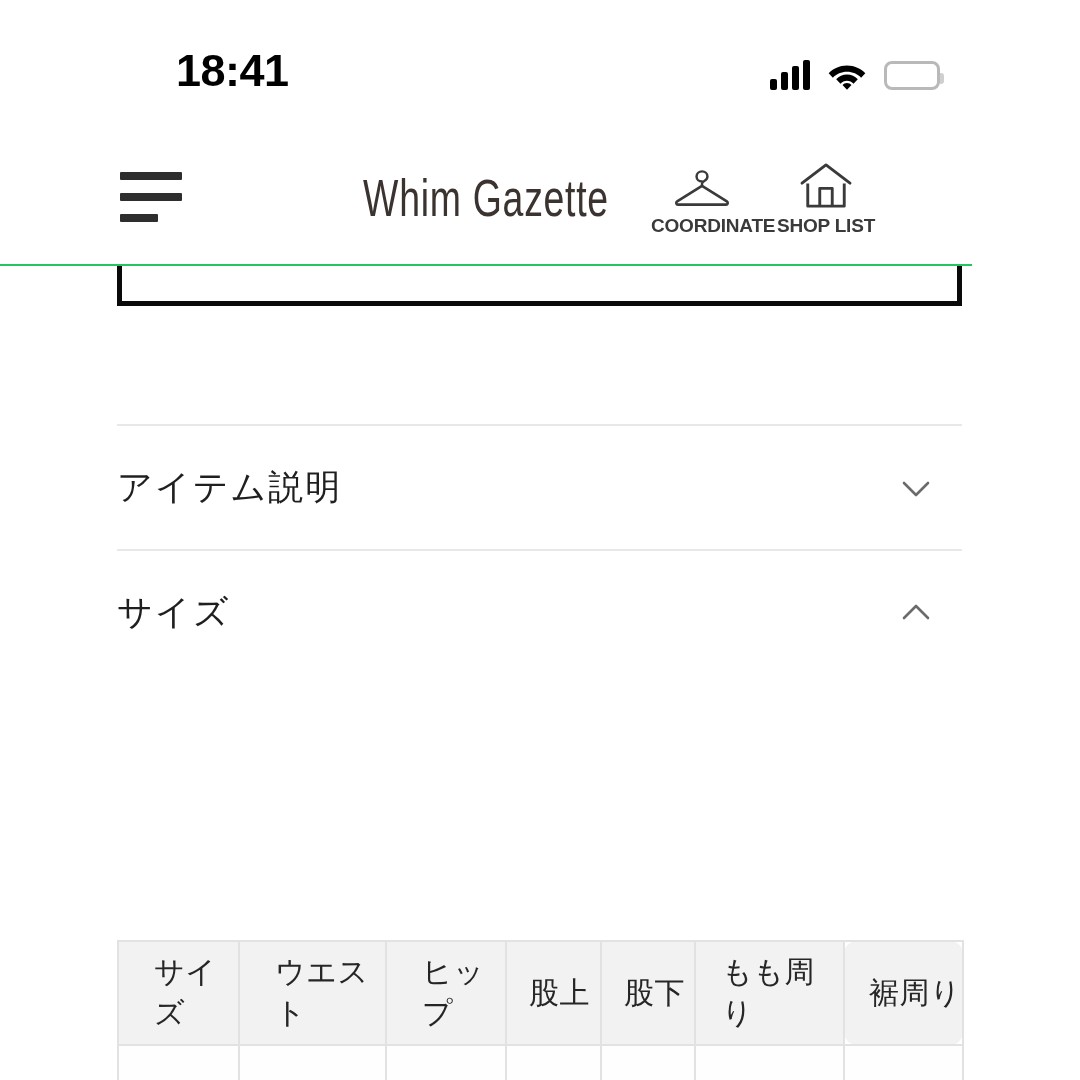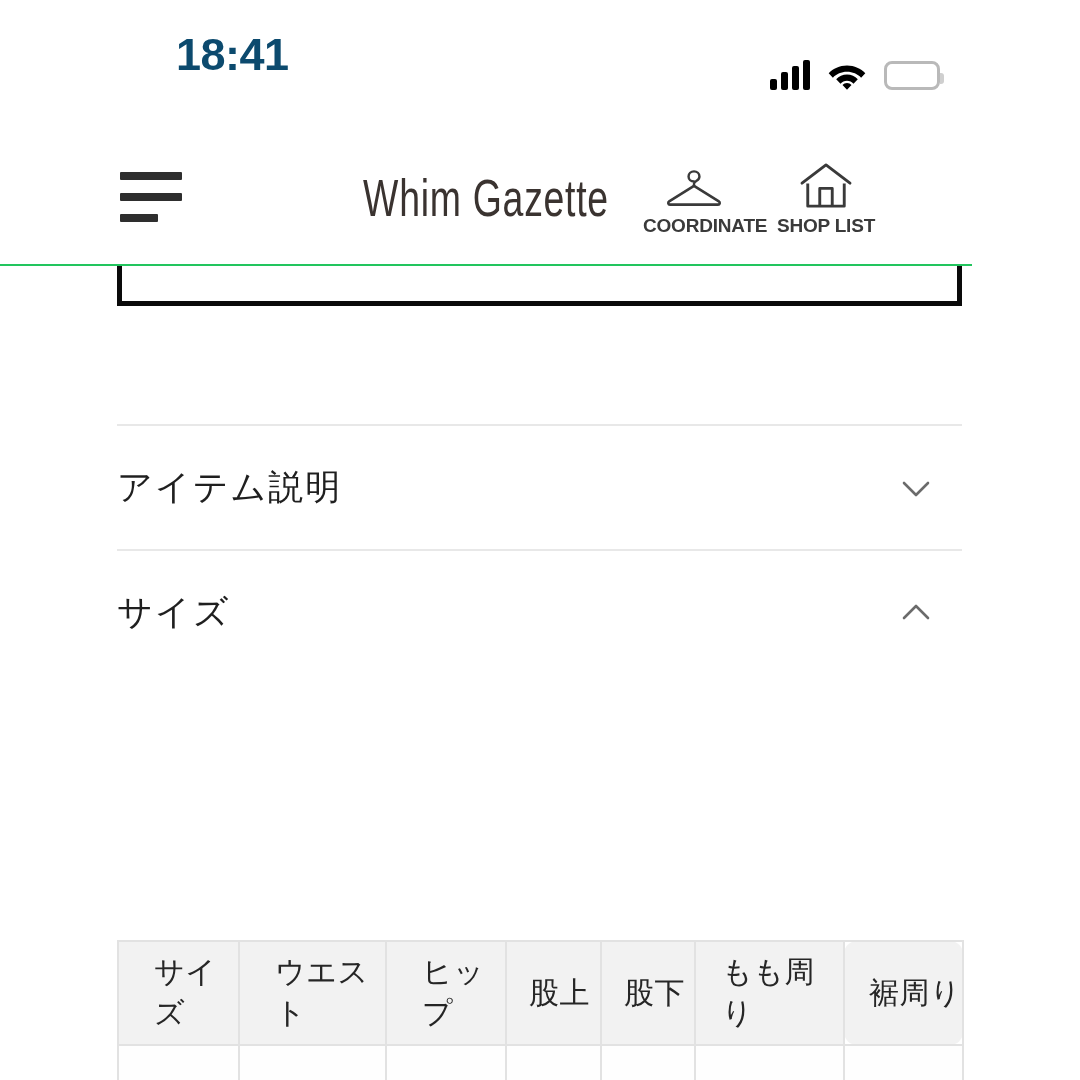--- a/index.html
+++ b/index.html
@@ -27,25 +27,25 @@
     position: absolute;
     top: 0; left: 0;
     width: 1080px;
     height: 132px;
     background: #ffffff;
     z-index: 40;
   }
   .status-time {
     position: absolute;
     left: 176px;
-    top: 32px;
+    top: 48px;
     font-size: 45px;
     font-weight: bold;
     letter-spacing: -0.5px;
-    color: #0c4a6e;
+    color: #000000;
     line-height: 1;
   }
   .status-icons {
     position: absolute;
     right: 140px;
     top: 50px;
     display: flex;
     align-items: flex-end;
     gap: 17px;
     height: 40px;
@@ -132,21 +132,21 @@
     line-height: 1.1;
     font-family: "Liberation Sans", "DejaVu Sans", sans-serif;
   }
 
   .header-actions {
     position: absolute;
     right: 95px;
     top: 22px;
     display: flex;
     align-items: flex-start;
-    gap: 30px;
+    gap: 22px;
   }
   .header-action {
     width: 102px;
     text-align: center;
     cursor: pointer;
     text-decoration: none;
   }
   .header-action .ha-icon {
     display: flex;
     justify-content: center;

